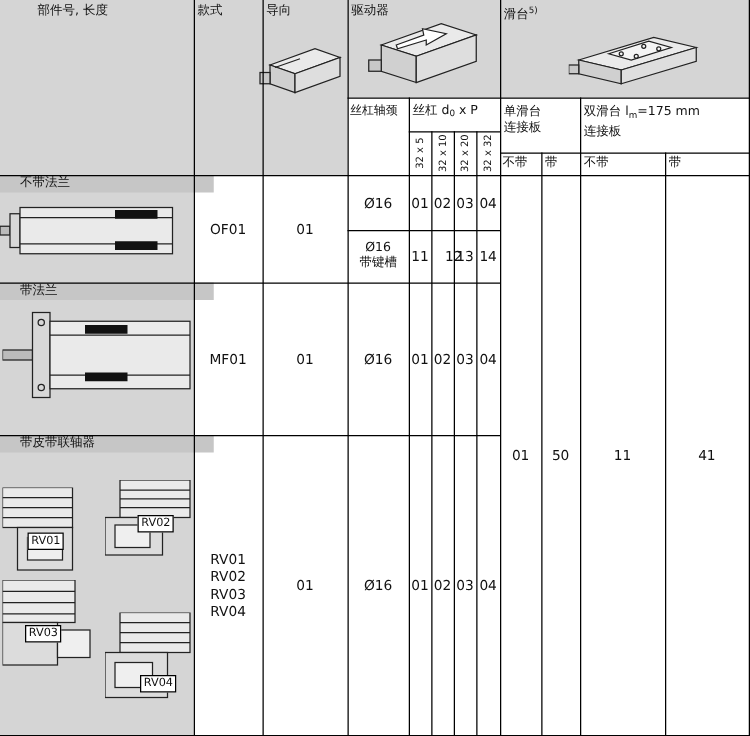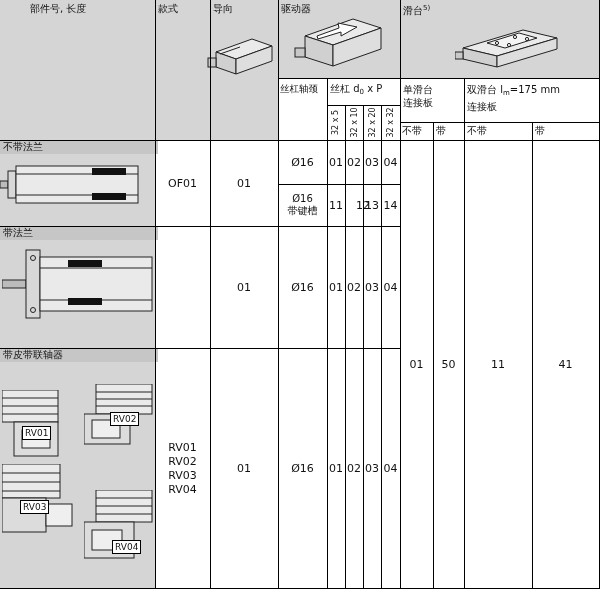--- a/index.html
+++ b/index.html
@@ -1,19 +1,19 @@
 <!DOCTYPE html>
 <html><head>
 <meta charset="utf-8">
 <style>
   html,body{margin:0;padding:0;}
   body{background:#f2f2f2;font-family:"DejaVu Sans","Liberation Sans",sans-serif;color:#111;}
   #app{position:relative;width:600px;height:589px;background:#ffffff;overflow:hidden;}
   .panel{position:absolute;background:#d5d5d5;}
-  .band{position:absolute;left:0;width:155px;height:14px;background:#c6c6c6;font-size:10px;line-height:14px;padding-left:3px;}
+  .band{position:absolute;left:0;width:155px;height:14px;background:#c6c6c6;font-size:10px;line-height:14px;padding-left:16px;}
   .vline{position:absolute;width:1px;background:#000;}
   .hline{position:absolute;height:1px;background:#000;}
   .cell{position:absolute;display:flex;align-items:center;justify-content:center;text-align:center;font-size:11px;}
   .col{flex-direction:column;}
   .small{font-size:10px;line-height:12px;}
   .lbl{position:absolute;font-size:10px;line-height:13px;white-space:nowrap;}
   .rot{transform:rotate(-90deg);white-space:nowrap;font-size:8px;}
   .rvlabel{position:absolute;background:#fff;border:1px solid #000;font-size:9px;line-height:12px;padding:0 2px;}
   .stack span{display:block;line-height:14px;}
   svg{position:absolute;}
@@ -191,20 +191,21 @@
 
   <div class="cell col small" style="left:278px;top:184px;width:49px;height:42px">
     <span>Ø16</span>
     <span>带键槽</span>
   </div>
   <div class="cell" style="left:327px;top:184px;width:18px;height:42px">11</div>
   <div class="cell" style="left:354px;top:184px;width:18px;height:42px">12</div>
   <div class="cell" style="left:363px;top:184px;width:18px;height:42px">13</div>
   <div class="cell" style="left:381px;top:184px;width:19px;height:42px">14</div>
 
+  <div class="cell" style="left:155px;top:226px;width:55px;height:122px">MF01</div>
   <div class="cell" style="left:210px;top:226px;width:68px;height:122px">01</div>
   <div class="cell" style="left:278px;top:226px;width:49px;height:122px">Ø16</div>
   <div class="cell" style="left:327px;top:226px;width:18px;height:122px">01</div>
   <div class="cell" style="left:345px;top:226px;width:18px;height:122px">02</div>
   <div class="cell" style="left:363px;top:226px;width:18px;height:122px">03</div>
   <div class="cell" style="left:381px;top:226px;width:19px;height:122px">04</div>
 
   <div class="cell stack" style="left:155px;top:348px;width:55px;height:241px">
     <div>
       <span>RV01</span>

